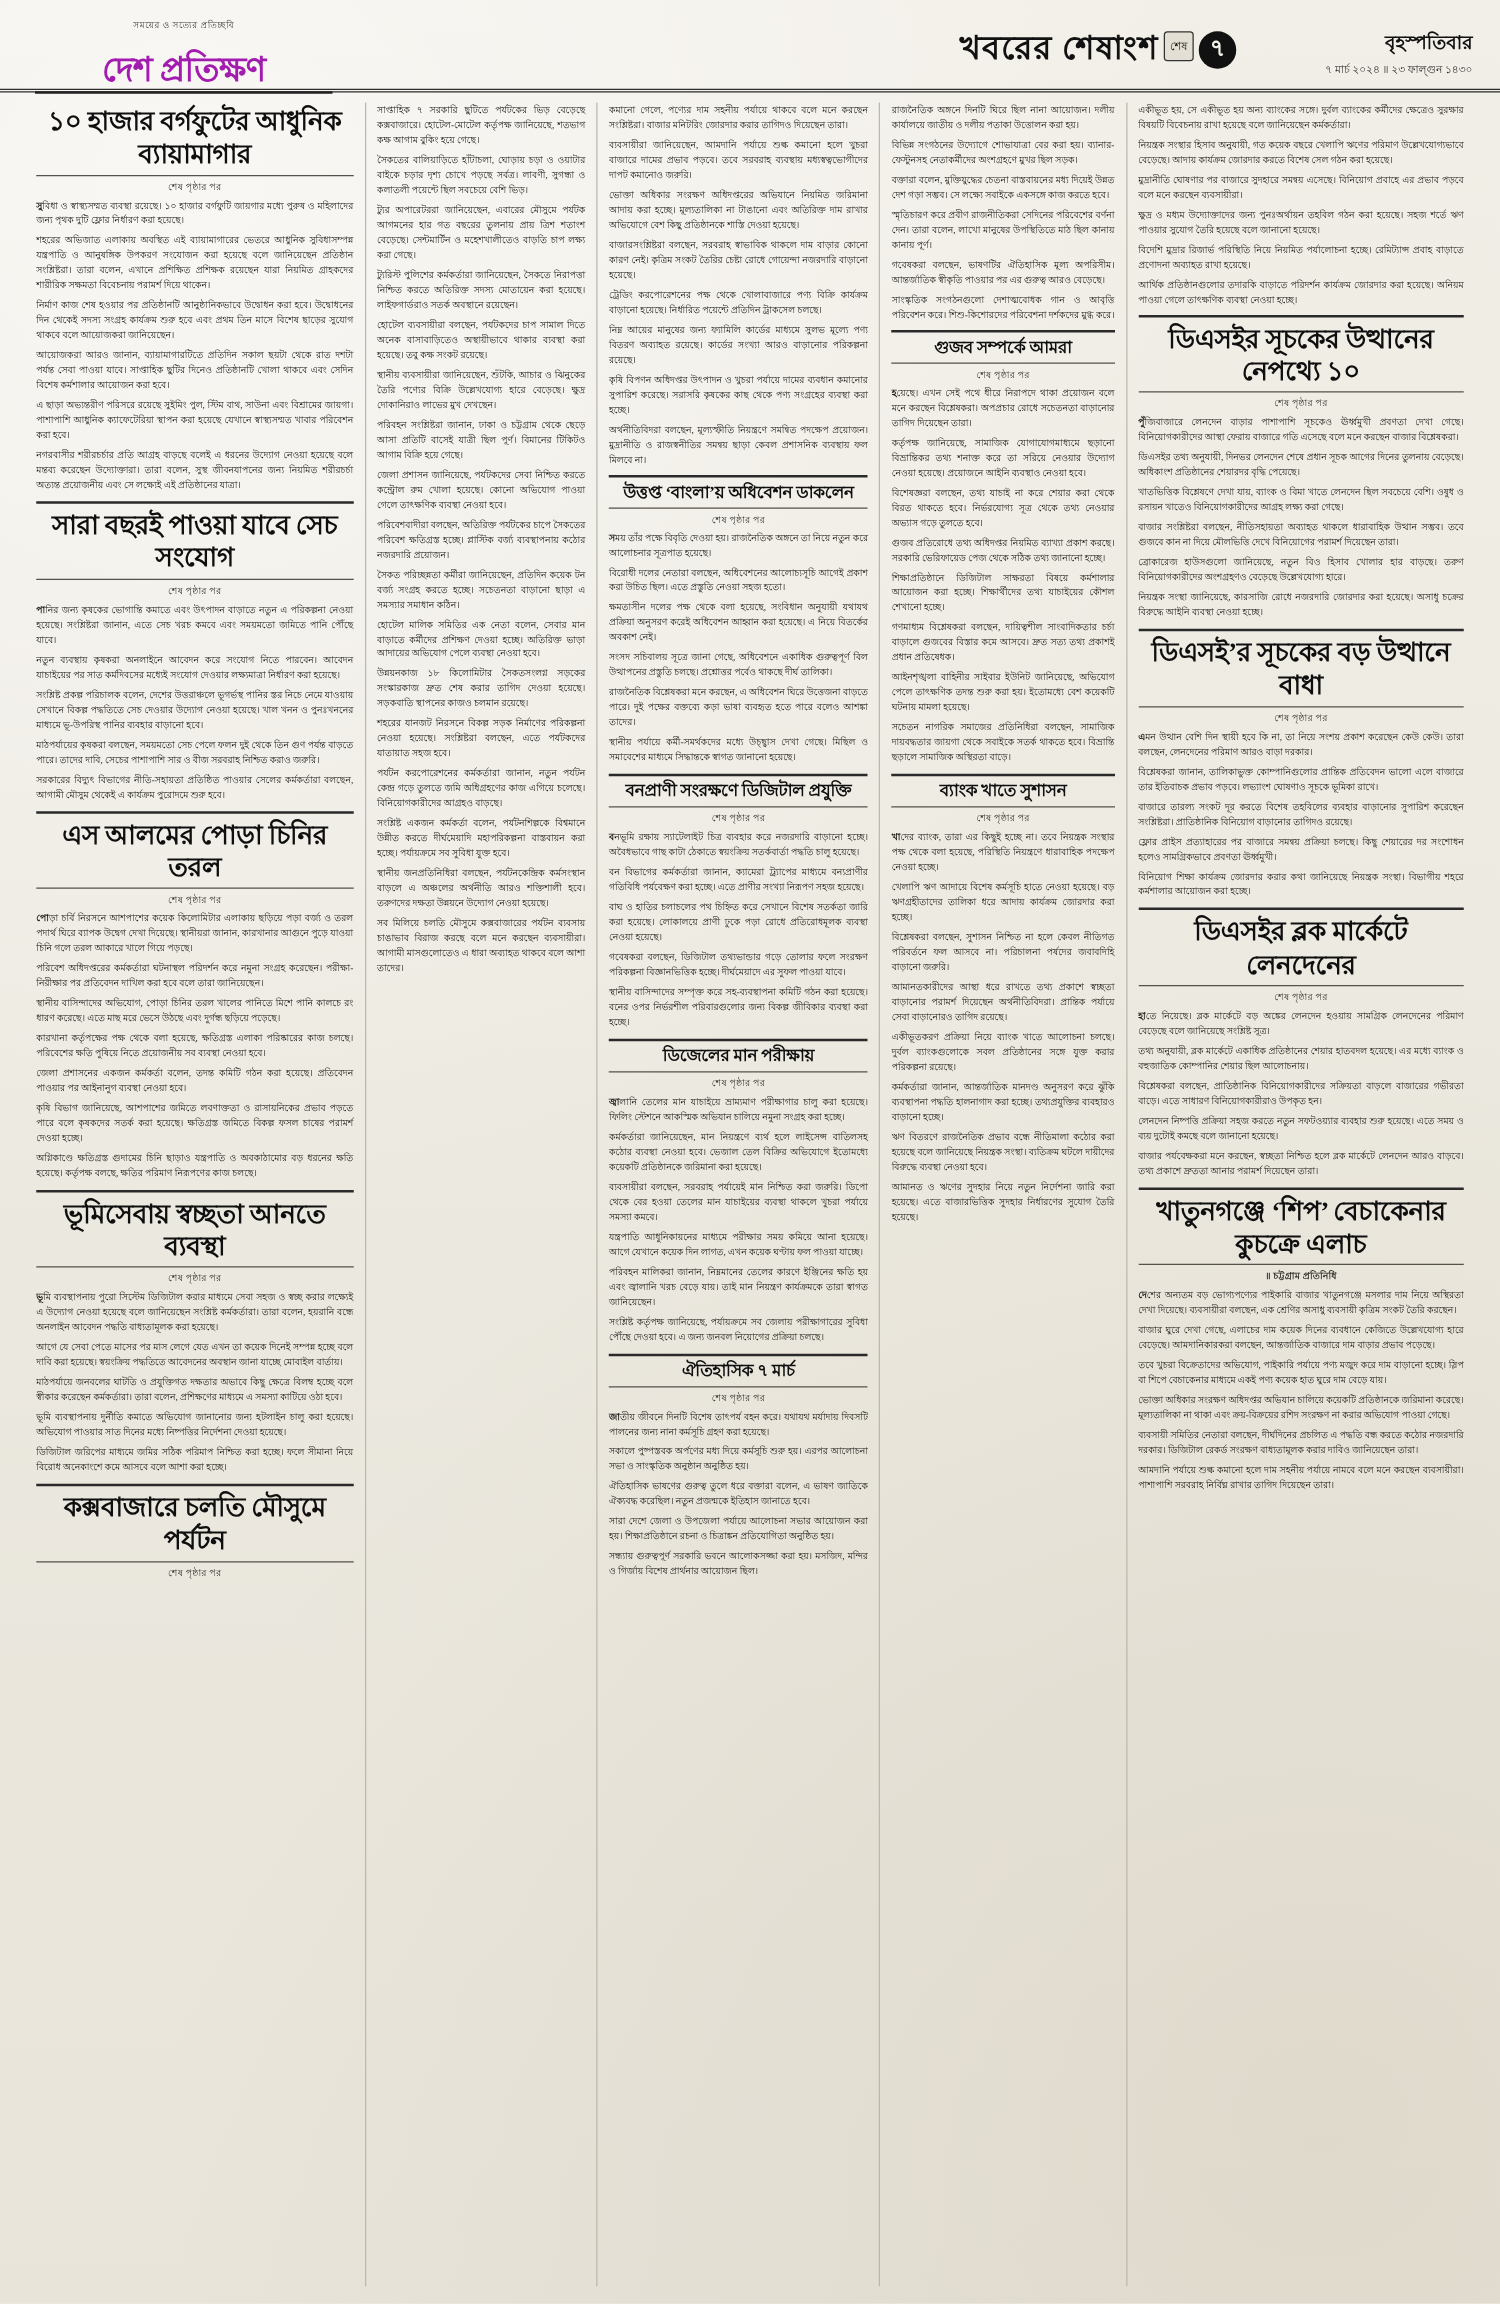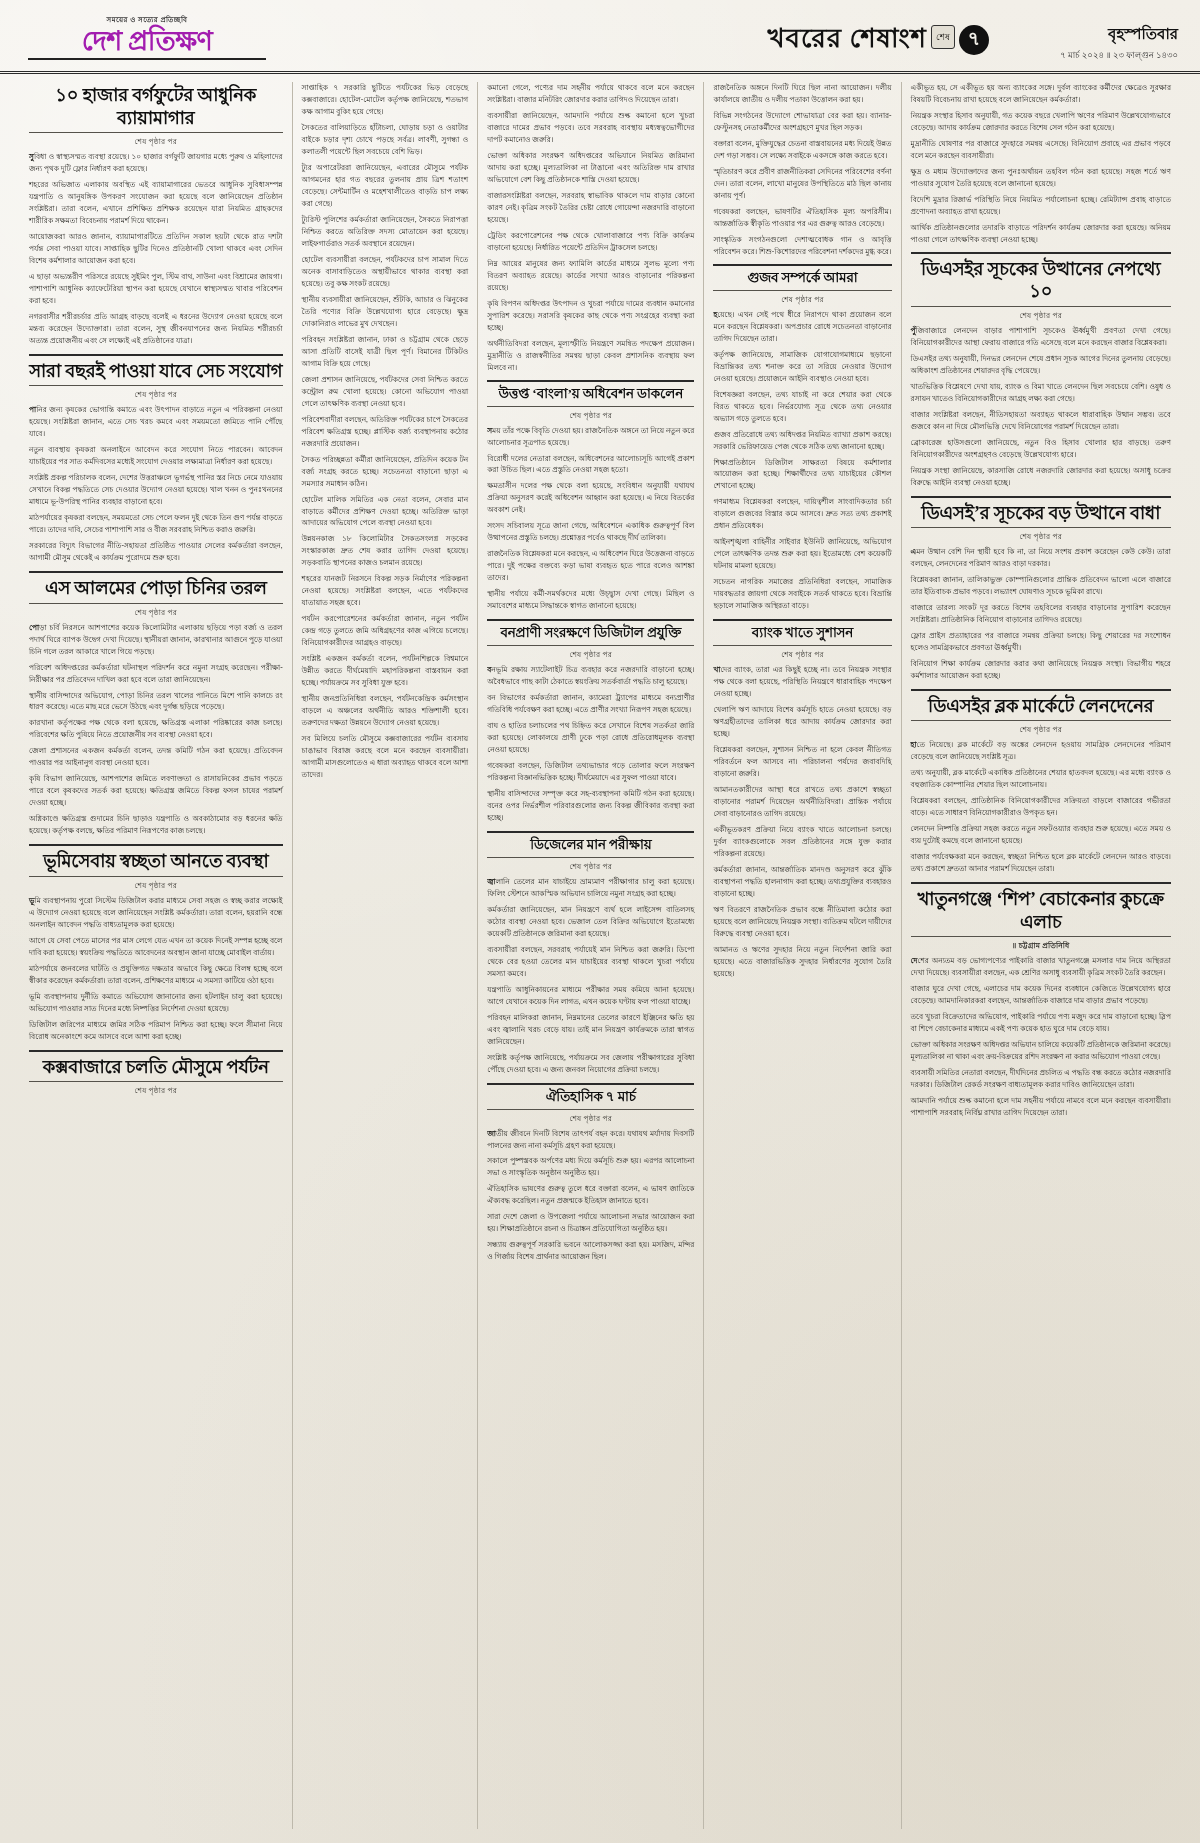--- a/index.html
+++ b/index.html
@@ -44,22 +44,21 @@
   .logo-block {
     width: 250px;
     flex: 0 0 250px;
     padding-top: 4px;
   }
   .logo-tag {
     font-size: 7px;
     letter-spacing: .5px;
     color: #3a3a3a;
     text-align: center;
-    margin-bottom: 2px;
-    font-weight: bold;
+    margin-bottom: 17px;
   }
   .logo-name {
     font-size: 27px;
     font-weight: bold;
     letter-spacing: -0.5px;
     line-height: 1;
     text-align: center;
     color: #a21caf;
     font-family: "Liberation Serif", serif;
   }
@@ -141,21 +140,21 @@
     border-right: 1px solid #bdb8ab;
   }
   .col:last-child { border-right: none; }
   .col.c1 { width: 23.5%; }
   .col.c2 { width: 16%; }
   .col.c3 { width: 19.5%; }
   .col.c4 { width: 17%; }
   .col.c5 { width: 24%; }
 
   h2.headline {
-    font-size: 18px;
+    font-size: 21px;
     font-weight: bold;
     line-height: 1.25;
     margin: 2px 0 1px 0;
     text-align: center;
     color: #0f0f0f;
     letter-spacing: -0.2px;
   }
   h2.headline.small { font-size: 13.5px; }
   .rule-thin {
     border-top: 1px solid #55524b;
@@ -211,20 +210,21 @@
 
   <div class="content">
 
     <div class="col c1">
       <div class="art-block">
         <h2 class="headline">১০ হাজার বর্গফুটের আধুনিক ব্যায়ামাগার</h2>
         <div class="rule-thin"></div>
         <div class="byline">শেষ পৃষ্ঠার পর</div>
         <p class="body lead">সুবিধা ও স্বাস্থ্যসম্মত ব্যবস্থা রয়েছে। ১০ হাজার বর্গফুটি জায়গার মধ্যে পুরুষ ও মহিলাদের জন্য পৃথক দুটি ফ্লোর নির্ধারণ করা হয়েছে।</p>
         <p class="body">শহরের অভিজাত এলাকায় অবস্থিত এই ব্যায়ামাগারের ভেতরে আধুনিক সুবিধাসম্পন্ন যন্ত্রপাতি ও আনুষঙ্গিক উপকরণ সংযোজন করা হয়েছে বলে জানিয়েছেন প্রতিষ্ঠান সংশ্লিষ্টরা। তারা বলেন, এখানে প্রশিক্ষিত প্রশিক্ষক রয়েছেন যারা নিয়মিত গ্রাহকদের শারীরিক সক্ষমতা বিবেচনায় পরামর্শ দিয়ে থাকেন।</p>
+        <p class="body">নির্মাণ কাজ শেষ হওয়ার পর প্রতিষ্ঠানটি আনুষ্ঠানিকভাবে উদ্বোধন করা হবে। উদ্বোধনের দিন থেকেই সদস্য সংগ্রহ কার্যক্রম শুরু হবে এবং প্রথম তিন মাসে বিশেষ ছাড়ের সুযোগ থাকবে বলে আয়োজকরা জানিয়েছেন।</p>
         <p class="body">আয়োজকরা আরও জানান, ব্যায়ামাগারটিতে প্রতিদিন সকাল ছয়টা থেকে রাত দশটা পর্যন্ত সেবা পাওয়া যাবে। সাপ্তাহিক ছুটির দিনেও প্রতিষ্ঠানটি খোলা থাকবে এবং সেদিন বিশেষ কর্মশালার আয়োজন করা হবে।</p>
         <p class="body">এ ছাড়া অভ্যন্তরীণ পরিসরে রয়েছে সুইমিং পুল, স্টিম বাথ, সাউনা এবং বিশ্রামের জায়গা। পাশাপাশি আধুনিক ক্যাফেটেরিয়া স্থাপন করা হয়েছে যেখানে স্বাস্থ্যসম্মত খাবার পরিবেশন করা হবে।</p>
         <p class="body">নগরবাসীর শরীরচর্চার প্রতি আগ্রহ বাড়ছে বলেই এ ধরনের উদ্যোগ নেওয়া হয়েছে বলে মন্তব্য করেছেন উদ্যোক্তারা। তারা বলেন, সুস্থ জীবনযাপনের জন্য নিয়মিত শরীরচর্চা অত্যন্ত প্রয়োজনীয় এবং সে লক্ষ্যেই এই প্রতিষ্ঠানের যাত্রা।</p>
       </div>
 
       <div class="art-block">
         <div class="rule-thick"></div>
         <h2 class="headline">সারা বছরই পাওয়া যাবে সেচ সংযোগ</h2>
         <div class="rule-thin"></div>
         <div class="byline">শেষ পৃষ্ঠার পর</div>

